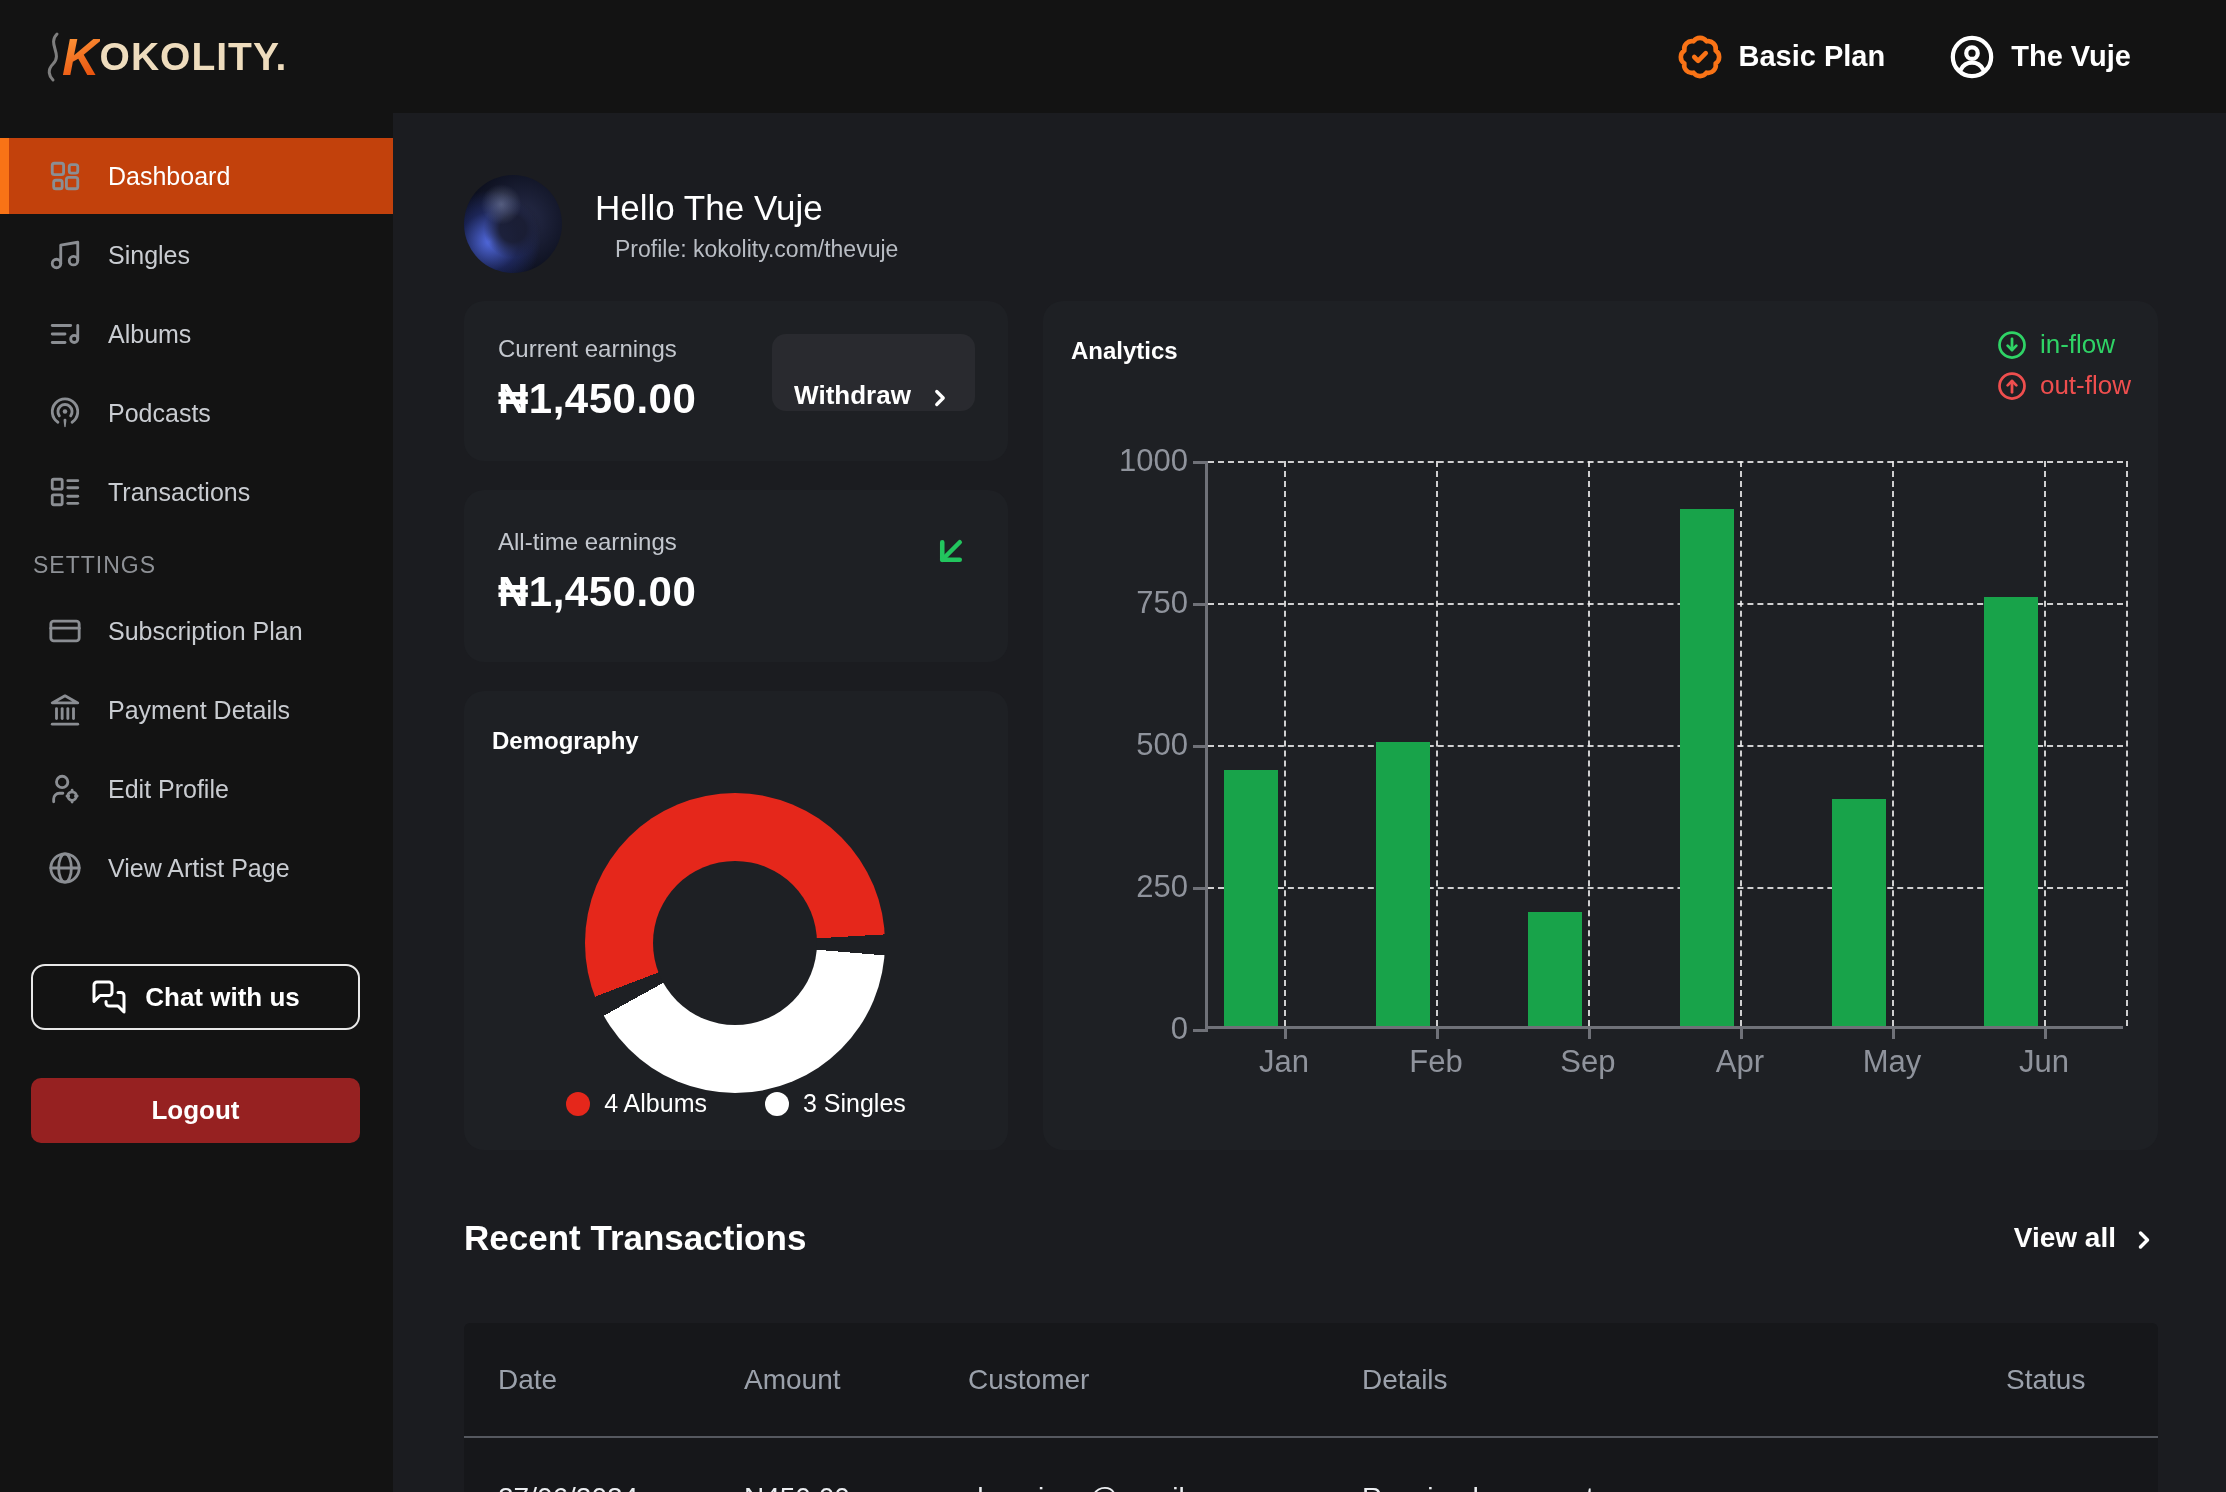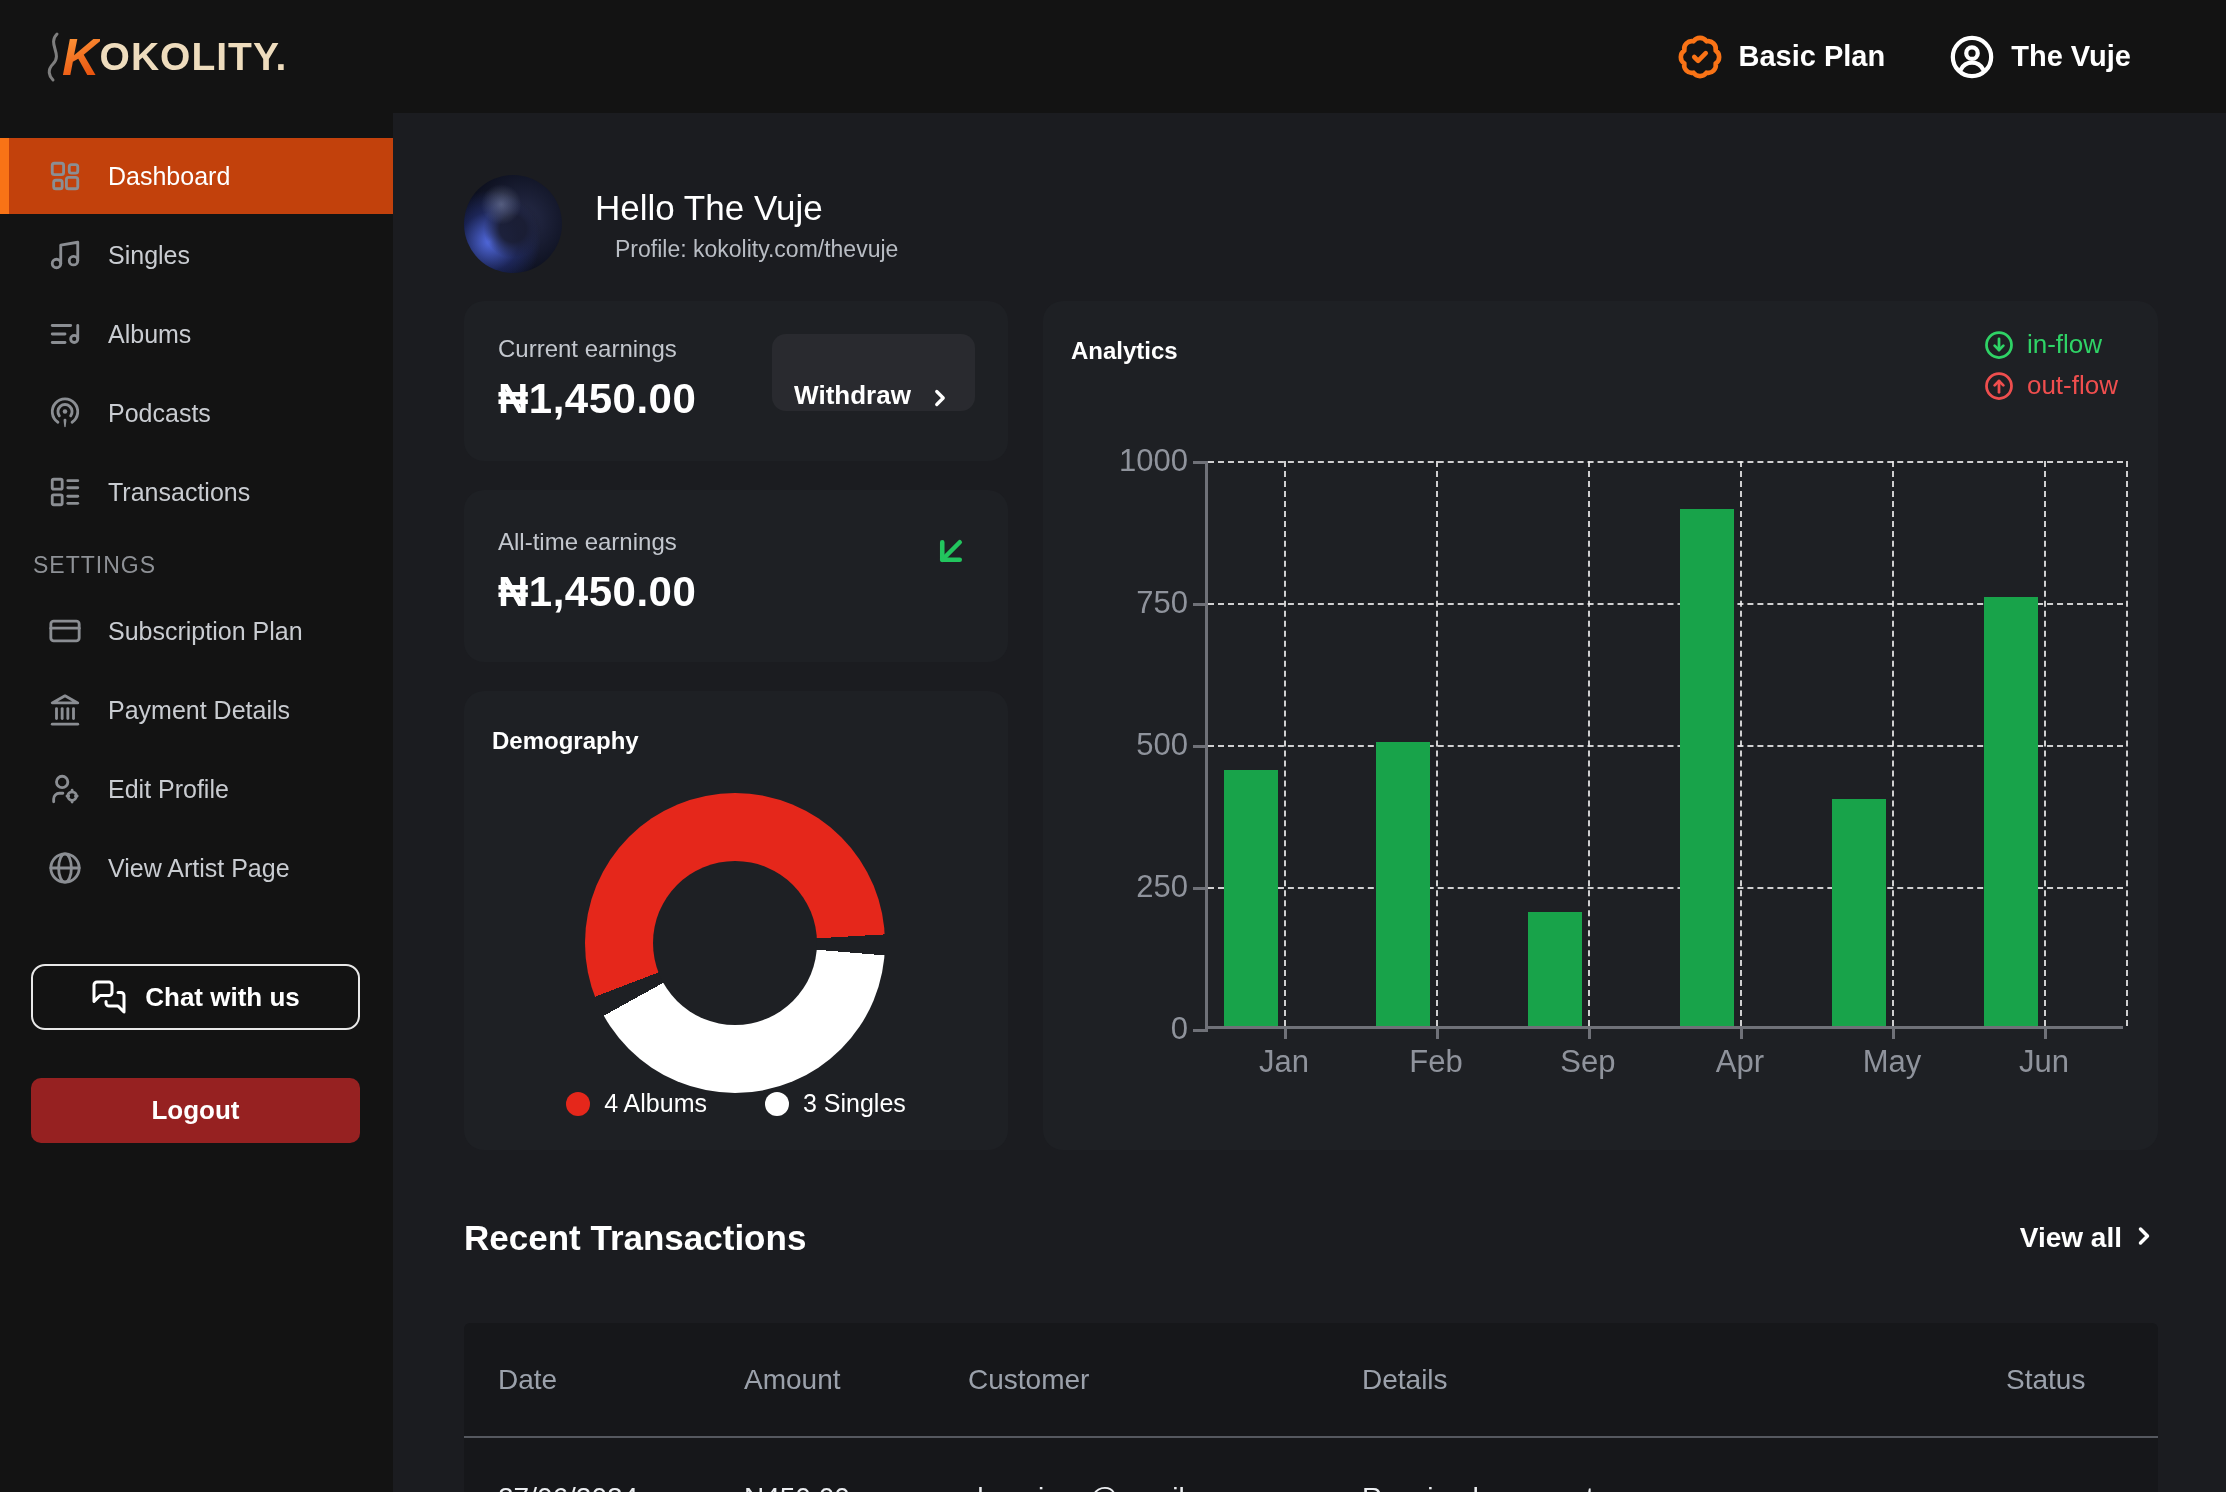--- a/index.html
+++ b/index.html
@@ -71,40 +71,40 @@
   .donut { position:absolute; left:121px; top:102px; width:300px; height:300px;
     border-radius:50%; }
   .donut::after { content:""; position:absolute; left:68px; top:68px; width:164px;
     height:164px; border-radius:50%; background:#1e2024; }
   .dlegend { position:absolute; left:0; right:0; top:398px; display:flex;
     justify-content:center; gap:58px; }
   .dlegend .li { display:flex; align-items:center; gap:14px; font-size:25px; }
   .dot { width:24px; height:24px; border-radius:50%; }
 
   .analytics-card { flex:1; height:849px; }
-  .a-legend { position:absolute; right:40px; top:28px; display:flex;
+  .a-legend { position:absolute; right:27px; top:28px; display:flex;
     flex-direction:column; gap:10px; }
   .a-legend .row { display:flex; align-items:center; gap:13px; font-size:26px; }
 
   .plot { position:absolute; left:162px; top:160px; width:918px; height:568px;
     border-left:3px solid #6f7178; border-bottom:3px solid #6f7178; }
   .gl-h { position:absolute; left:0; width:100%; border-top:2px dashed rgba(238,238,238,.85); }
   .gl-v { position:absolute; top:0; height:100%; border-left:2px dashed rgba(238,238,238,.85); }
   .ystub { position:absolute; right:100%; width:15px; border-top:3px solid #6f7178; }
   .xstub { position:absolute; top:100%; height:13px; border-left:3px solid #6f7178; }
   .ylab { position:absolute; right:calc(100% + 20px); transform:translateY(-50%);
     color:#8f939c; font-size:31px; white-space:nowrap; }
   .xlab { position:absolute; top:calc(100% + 18px); transform:translateX(-50%);
     color:#8f939c; font-size:31px; }
   .vbar { position:absolute; bottom:0; width:54px; }
 
   .tx-head { display:flex; align-items:center; justify-content:space-between;
     margin-top:66px; height:44px; }
   .tx-title { font-size:35px; font-weight:700; }
-  .view-all { display:flex; align-items:flex-start; gap:8px; font-size:28px;
+  .view-all { display:flex; align-items:flex-end; gap:14px; font-size:28px;
     font-weight:600; cursor:pointer; }
 
   .table-card { margin-top:63px; width:1694px; height:300px; background:#16171a;
     border-radius:6px; }
   .trow { display:grid; grid-template-columns:246px 224px 394px 644px 1fr;
     align-items:center; padding:0 34px; }
   .thead { height:113px; color:#9ba1ab; font-size:28px; }
   .tdivider { height:0; border-top:2px solid #55585f; margin:0; }
   .tdata { height:120px; color:#eceef1; font-size:28px; }
 

